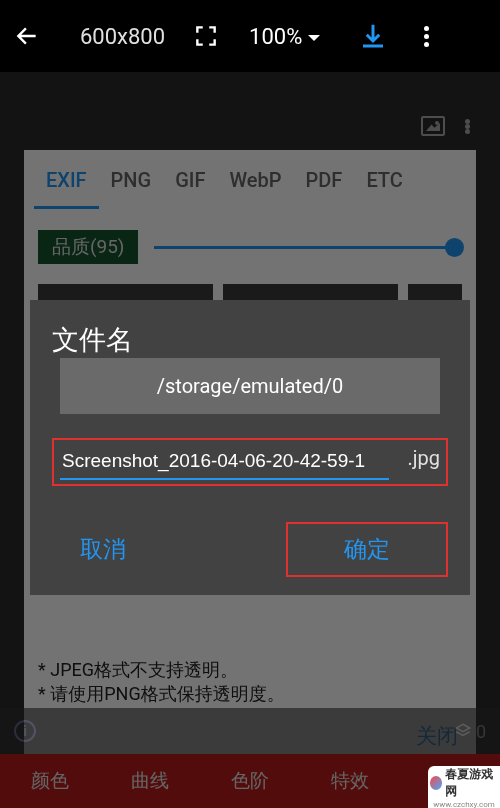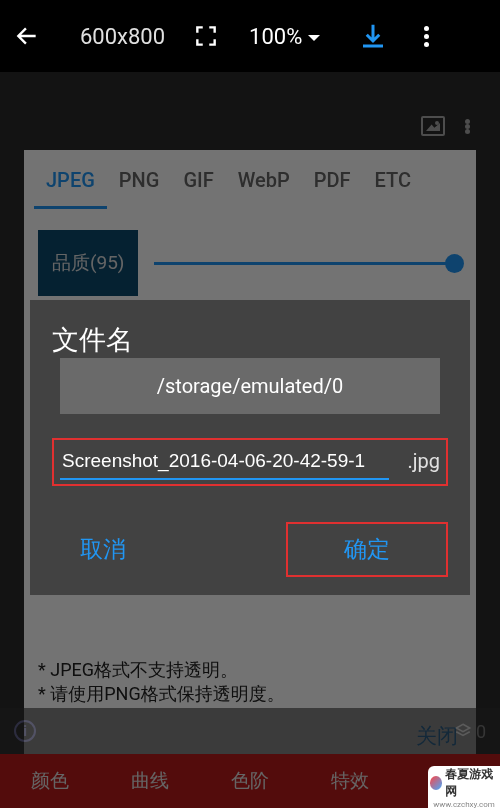--- a/index.html
+++ b/index.html
@@ -59,23 +59,23 @@
     color: #2196f3;
     border-bottom: 3px solid #2196f3;
   }
   .quality-row {
     display: flex;
     align-items: center;
     padding: 20px 14px 10px;
     gap: 16px;
   }
   .quality-label {
-    background: #0c4a6e;
+    background: #14532d;
     color: #e0e0e0;
-    padding: 20px 14px;
+    padding: 4px 14px;
     font-size: 19px;
   }
   .slider {
     flex: 1;
     height: 3px;
     background: #2196f3;
     position: relative;
     margin-right: 6px;
   }
   .slider .thumb {
@@ -168,21 +168,21 @@
   }
   .path-box {
     background: #6a6a6a;
     text-align: center;
     padding: 16px 8px;
     font-size: 20px;
     margin: 0 8px 24px;
   }
   .name-row {
     display: flex;
-    align-items: center;
+    align-items: flex-start;
     gap: 18px;
     padding: 0 2px;
     border: 2px solid #e03030;
     padding: 6px 6px 4px;
     margin-bottom: 36px;
   }
   .name-input {
     flex: 1;
     background: transparent;
     border: none;
@@ -275,21 +275,21 @@
 <div class="panel">
   <div class="panel-icons">
     <div class="pic"></div>
     <div class="vdots" style="color:#aaa;">
         <span></span>
         <span></span>
         <span></span>
       </div>
   </div>
   <div class="tabs">
-    <div class="tab active">JPEG</div>
+    <div class="tab active">EXIF</div>
     <div class="tab">PNG</div>
     <div class="tab">GIF</div>
     <div class="tab">WebP</div>
     <div class="tab">PDF</div>
     <div class="tab">ETC</div>
   </div>
   <div class="quality-row">
     <div class="quality-label">品质(95)</div>
     <div class="slider">
       <div class="thumb"></div>

